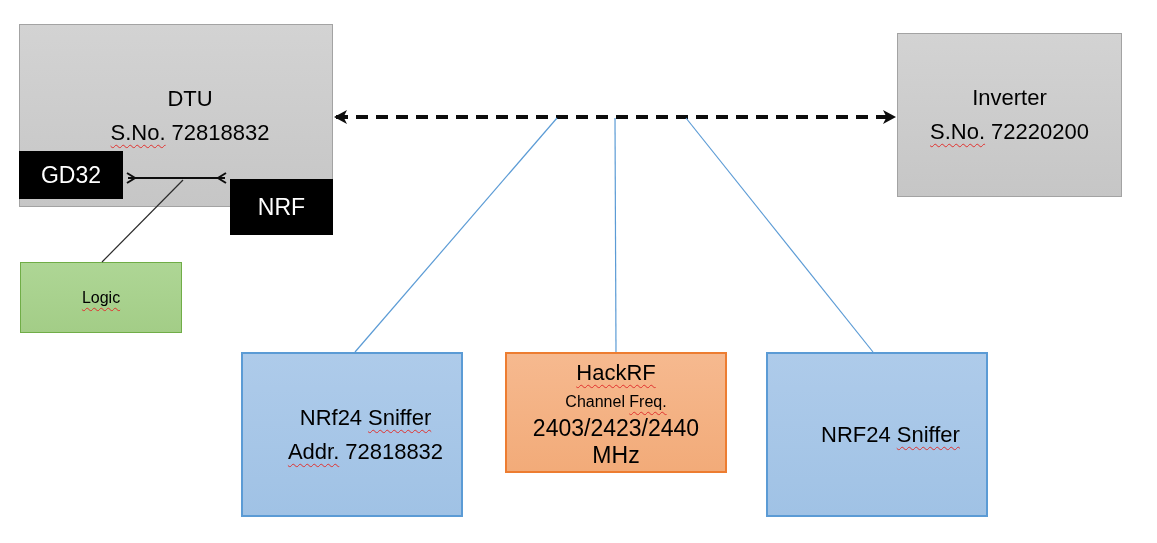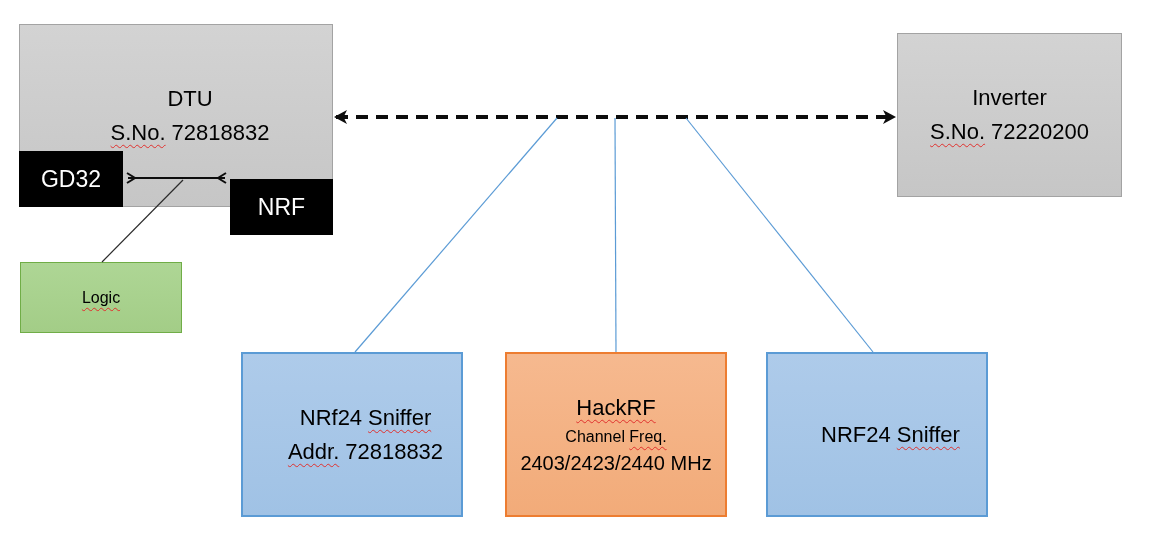--- a/index.html
+++ b/index.html
@@ -43,47 +43,47 @@
   .chip {
     position: absolute;
     background: #000000;
     color: #ffffff;
     display: flex;
     align-items: center;
     justify-content: center;
     font-size: 23px;
     z-index: 3;
   }
-  .gd32    { left: 19px;  top: 151px; width: 104px; height: 56px; }
+  .gd32    { left: 19px;  top: 151px; width: 104px; height: 48px; }
   .nrfchip { left: 230px; top: 151px; width: 103px; height: 56px; margin-top: 28px; }
 
   .logic {
     left: 20px; top: 262px; width: 162px; height: 71px;
     background: linear-gradient(180deg, #aed695 0%, #a3cd87 100%);
     border: 1px solid #70ad47;
     font-size: 16px;
   }
 
   .blue {
     background: linear-gradient(180deg, #aecbea 0%, #a0c2e5 100%);
     border: 2px solid #5b9bd5;
     padding-left: 27px;
   }
   .sniffer-left  { left: 241px; top: 352px; width: 222px; height: 165px; font-size: 22px; line-height: 34px; }
   .sniffer-right { left: 766px; top: 352px; width: 222px; height: 165px; font-size: 22px; line-height: 34px; }
 
   .hackrf {
-    left: 505px; top: 352px; width: 222px; height: 165px;
+    left: 505px; top: 352px; width: 222px; height: 121px;
     background: linear-gradient(180deg, #f6b98f 0%, #f2ab79 100%);
     border: 2px solid #ed7d31;
     align-items: center;
   }
   .hackrf .title { font-size: 22px; line-height: 32px; }
   .hackrf .sub   { font-size: 16px; line-height: 26px; }
-  .hackrf .freqs { font-size: 20px; line-height: 27px; }
+  .hackrf .freqs { font-size: 23px; line-height: 27px; }
 
   
   .sq {
     text-decoration-line: underline;
     text-decoration-style: wavy;
     text-decoration-color: #e0302d;
     text-decoration-thickness: 1px;
     text-underline-offset: 4px;
   }
   .gap { margin-right: 0.27em; }

